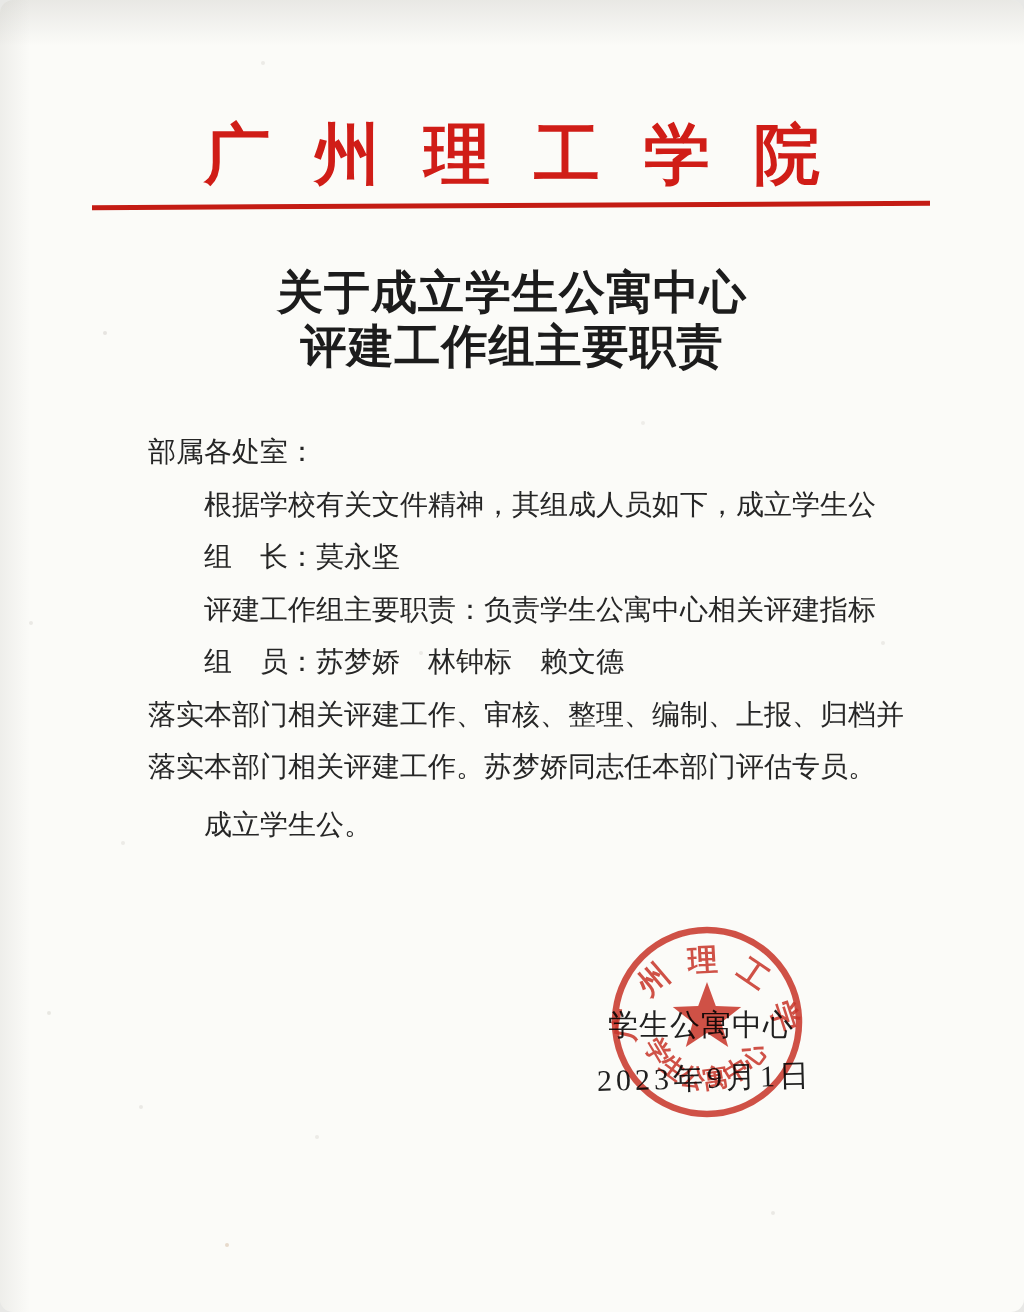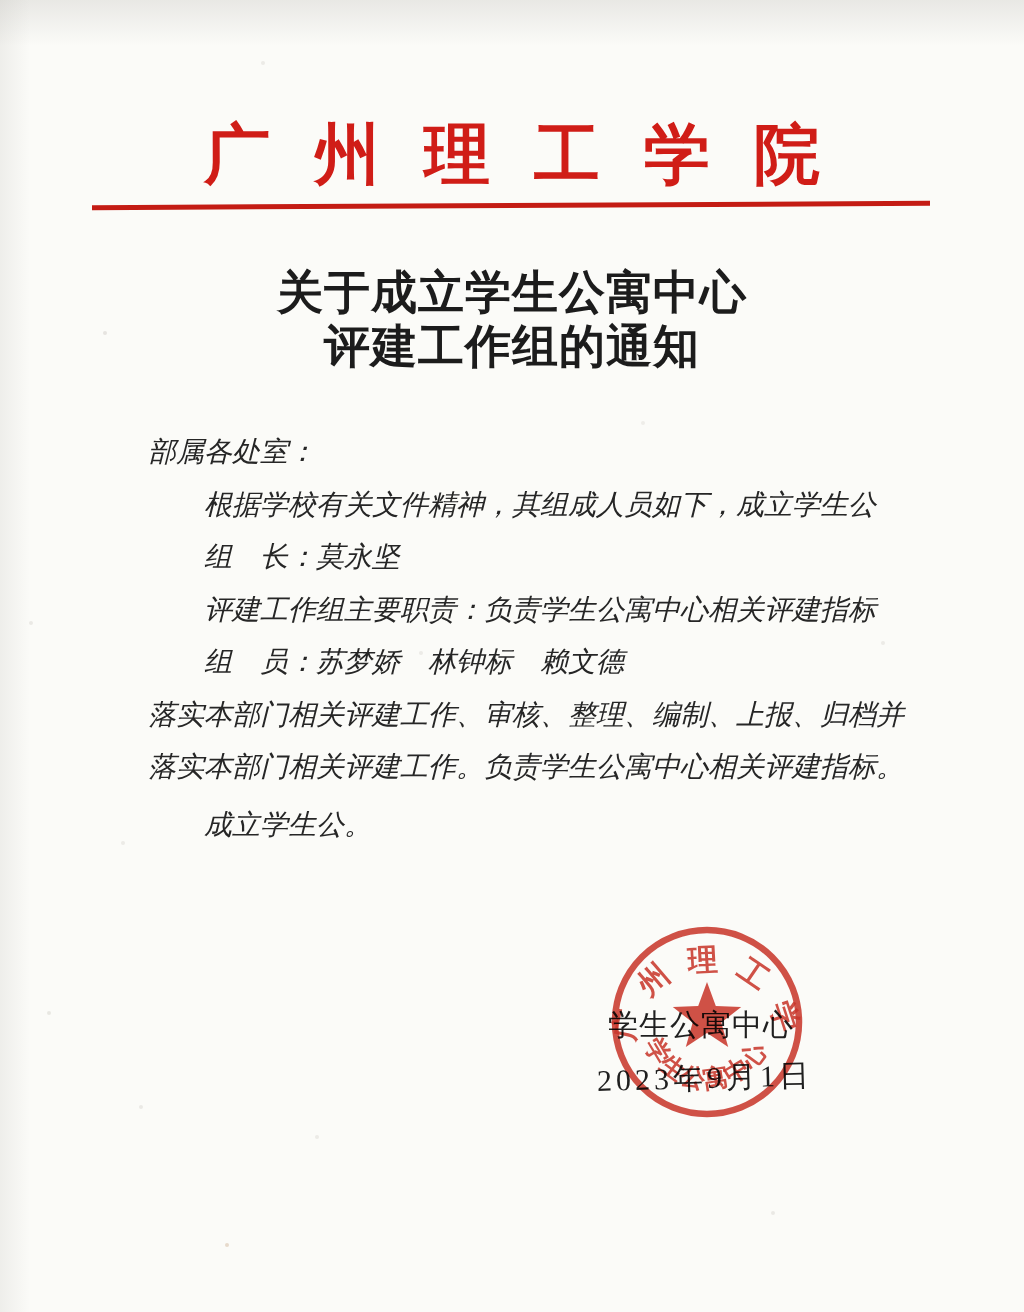--- a/index.html
+++ b/index.html
@@ -1,19 +1,20 @@
 <!DOCTYPE html>
 <html><head>
 <meta charset="utf-8">
 <style>
   html,body{margin:0;padding:0;background:#e8e8e6;}
   .page{
     position:relative;width:1024px;height:1312px;margin:0 auto;
     background:#fbfbf8;overflow:hidden;
     font-family:"Liberation Serif","DejaVu Serif",serif;
+    border-radius:13px;
   }
   .page::before{
     content:"";position:absolute;left:0;top:0;right:0;height:46px;
     background:linear-gradient(180deg,rgba(185,183,178,.28),rgba(185,183,178,0));
     pointer-events:none;
   }
   .page::after{
     content:"";position:absolute;left:0;top:0;bottom:0;width:30px;
     background:linear-gradient(90deg,rgba(180,178,172,.18),rgba(180,178,172,0));
     pointer-events:none;
@@ -48,21 +49,21 @@
   .doc-title{
     position:absolute;left:0;top:266px;width:100%;
     text-align:center;font-size:46px;font-weight:700;color:#1c1c1c;
     line-height:54px;letter-spacing:1px;
   }
   .body-text{
     position:absolute;left:148px;top:426px;width:732px;
     font-size:28px;color:#262626;
   }
   .body-text .line{
-    line-height:52.5px;height:52.5px;white-space:nowrap;font-style:italic;
+    line-height:52.5px;height:52.5px;white-space:nowrap;
   }
   .body-text .indent{text-indent:56px;}
   .body-text .closing{margin-top:5px;}
   .sig-name{
     position:absolute;left:608px;top:1005px;
     font-size:30px;color:#1f1f1f;letter-spacing:1px;white-space:nowrap;
   }
   .sig-date{
     position:absolute;left:597px;top:1058px;
     font-size:30px;color:#1f1f1f;letter-spacing:4px;white-space:nowrap;
@@ -83,31 +84,31 @@
 <div class="page">
 
   <div class="speckles"></div>
 
   <div class="letterhead">广州理工学院</div>
 
   <div class="red-rule"></div>
 
   <div class="doc-title">
     <div>关于成立学生公寓中心</div>
-    <div>评建工作组的通知</div>
+    <div>评建工作组主要职责</div>
   </div>
 
   <div class="body-text">
     <div class="line">部属各处室：</div>
     <div class="line indent">根据学校有关文件精神，其组成人员如下，成立学生公</div>
     <div class="line indent">组　长：莫永坚</div>
     <div class="line indent">评建工作组主要职责：负责学生公寓中心相关评建指标</div>
     <div class="line indent">组　员：苏梦娇　林钟标　赖文德</div>
     <div class="line">落实本部门相关评建工作、审核、整理、编制、上报、归档并</div>
-    <div class="line">落实本部门相关评建工作。负责学生公寓中心相关评建指标。</div>
+    <div class="line">落实本部门相关评建工作。苏梦娇同志任本部门评估专员。</div>
     <div class="line indent closing">成立学生公。</div>
   </div>
 
   <div class="sig-name">学生公寓中心</div>
 
   <div class="sig-date">2023年9月1日</div>
 
   <svg class="seal" viewBox="0 0 212 200">
     <circle cx="106" cy="100" r="92" fill="none" stroke="#c8281c" stroke-width="6.5" stroke-opacity="0.88"></circle>
     <polygon points="106,60 114.8,83.9 140.2,84.9 120.3,100.6 127.2,125.1 106,111 84.8,125.1 91.7,100.6 71.8,84.9 97.2,83.9" fill="#c8281c" fill-opacity="0.88"></polygon>

